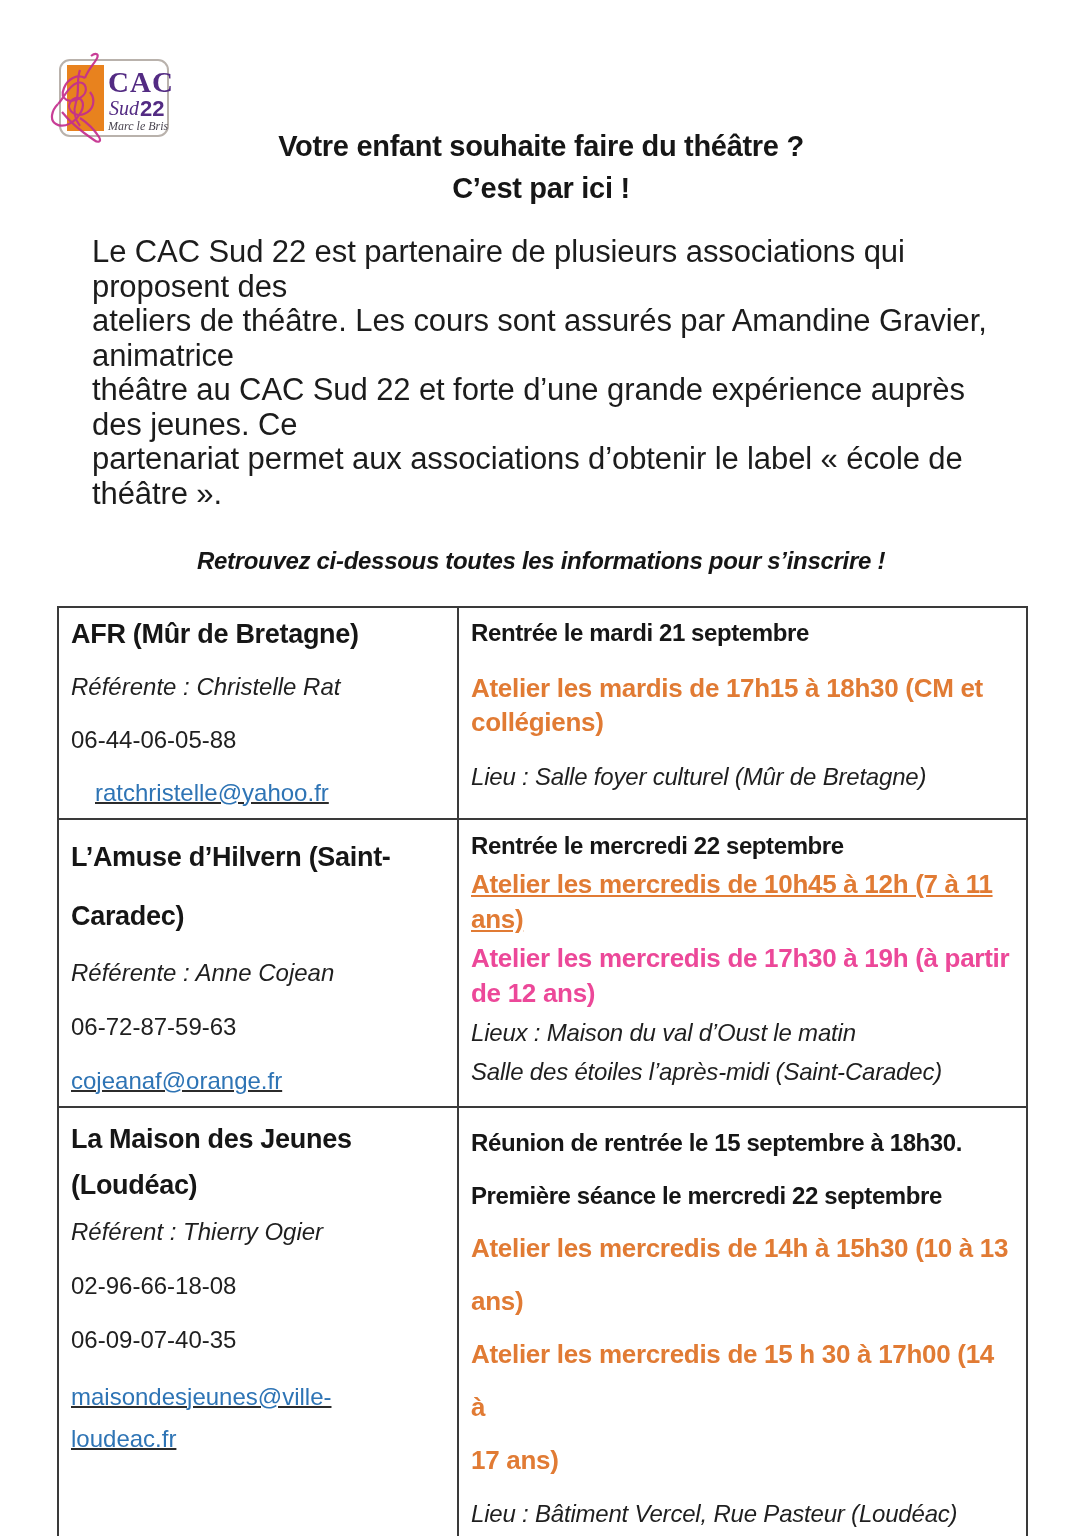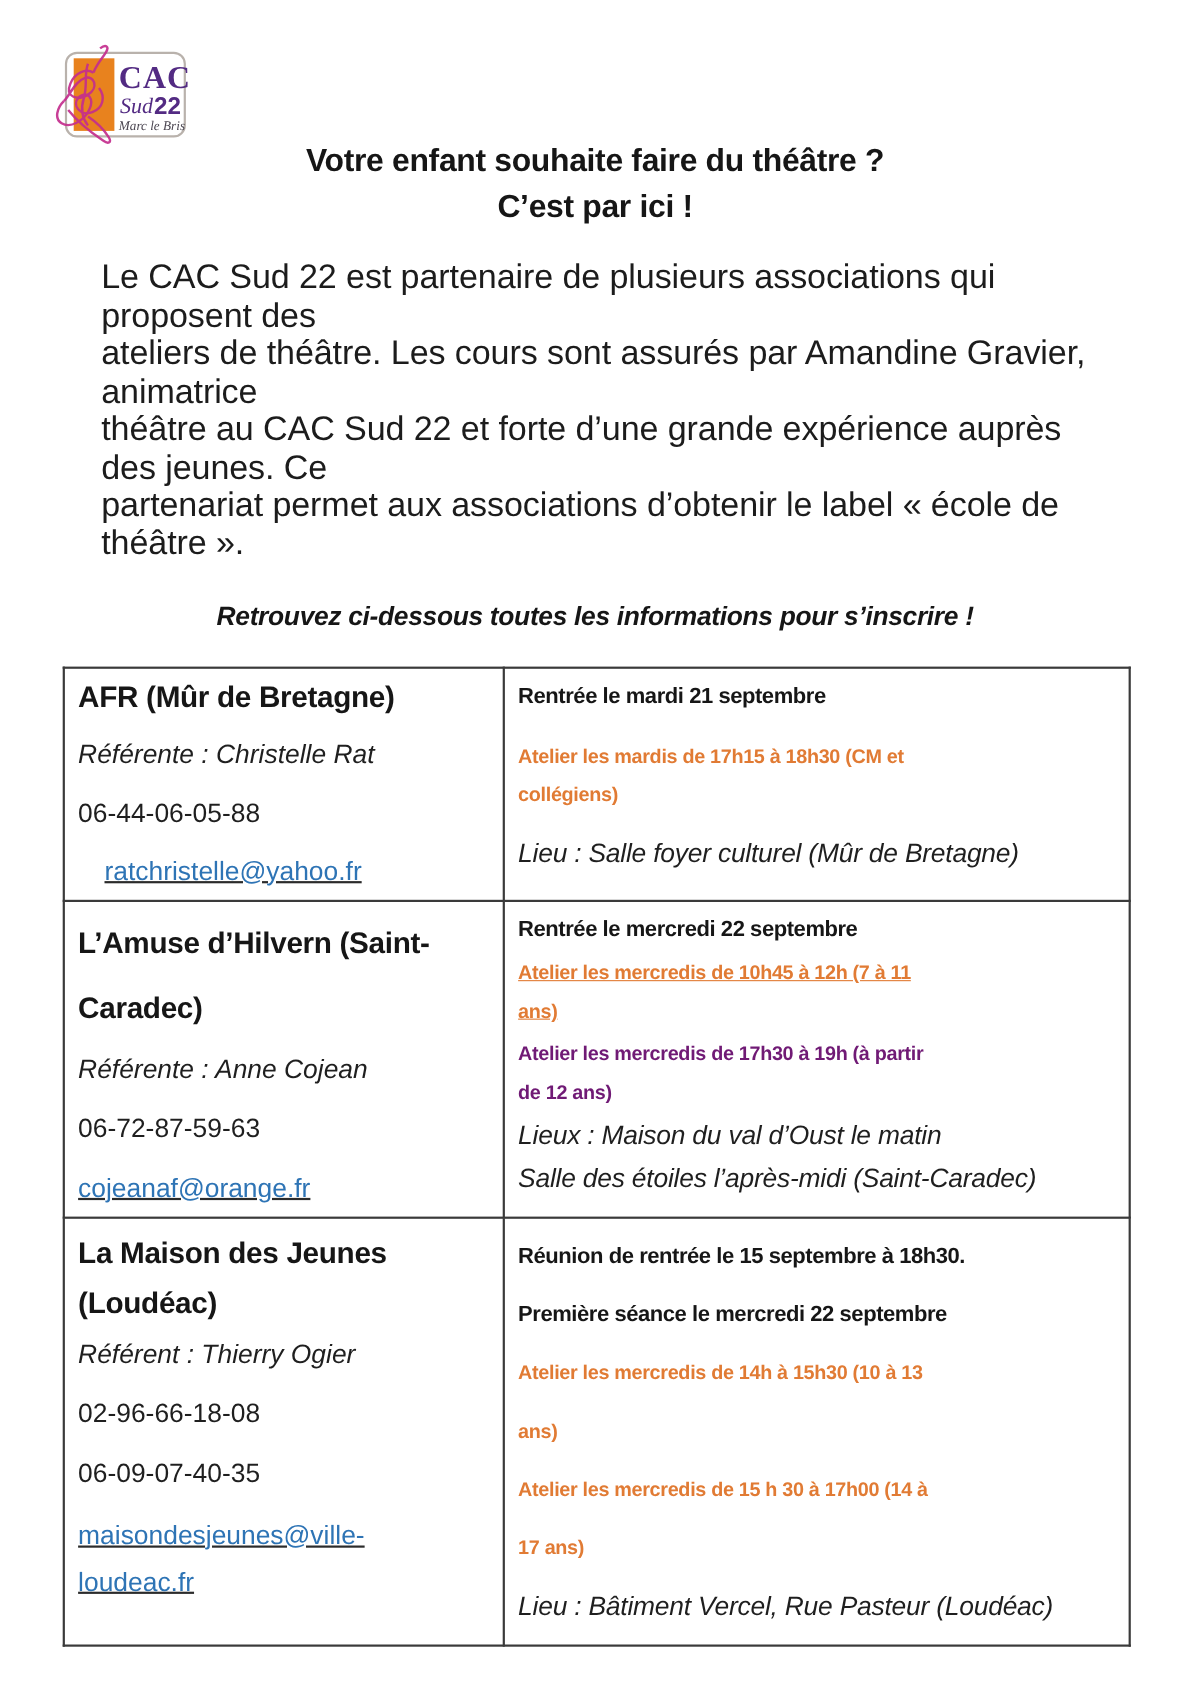--- a/index.html
+++ b/index.html
@@ -4,21 +4,21 @@
 <style>
   html,body{margin:0;padding:0;background:#ffffff;}
   body{
     width:1082px;height:1536px;position:relative;overflow:hidden;
     font-family:"Liberation Sans","DejaVu Sans",sans-serif;
     color:#1f1f1f;
   }
   .pre{white-space:pre-line;}
 
   
-  .logo{position:absolute;left:50px;top:40px;width:130px;height:96px;}
+  .logo{position:absolute;left:50px;top:52px;width:130px;height:96px;}
 
   
   .title{
     margin:125px 0 0 0;text-align:center;
     font-size:29px;font-weight:bold;line-height:42px;letter-spacing:-0.3px;
     color:#161616;
   }
   .intro{
     margin:26px 60px 0 92px;
     font-size:31px;line-height:34.5px;letter-spacing:-0.1px;color:#1c1c1c;
@@ -36,22 +36,22 @@
   td{
     border:2px solid #3a3a3a;vertical-align:top;
     padding:8px 13px 8px 12px;font-size:24px;
   }
   td.c-left{width:373px;}
   td.c-right{width:542px;}
   td p{margin:0;}
 
   .org-name{font-weight:bold;font-size:27px;letter-spacing:-0.3px;color:#161616;}
   .ital{font-style:italic;}
-  .sched-bold{font-weight:bold;font-size:20px;letter-spacing:-0.4px;color:#161616;}
-  .orange{font-weight:bold;font-size:18px;letter-spacing:-0.3px;}
+  .sched-bold{font-weight:bold;font-size:24px;letter-spacing:-0.4px;color:#161616;}
+  .orange{font-weight:bold;font-size:26px;letter-spacing:-0.3px;}
   .loc{font-style:italic;font-size:24px;letter-spacing:-0.2px;}
   .email-link{
     text-decoration:underline;
     text-decoration-color:#2b2b2b;text-decoration-thickness:1.5px;
     cursor:pointer;
   }
 
   
   .r1l p{line-height:35px;margin-bottom:18px;}
   .r1l .org-name{line-height:37px;margin-bottom:16px;}
@@ -128,21 +128,21 @@
       <p class="org-name pre">L’Amuse d’Hilvern (Saint-
 Caradec)</p>
       <p class="ital">Référente : Anne Cojean</p>
       <p>06-72-87-59-63</p>
       <p><a class="email-link" style="color:#2E74B5;">cojeanaf@orange.fr</a></p>
     </td>
     <td class="c-right r2r">
       <p class="sched-bold">Rentrée le mercredi 22 septembre</p>
       <p class="orange pre" style="color:#E17B34;text-decoration:underline;">Atelier les mercredis de 10h45 à 12h (7 à 11
 ans)</p>
-      <p class="orange pre" style="color:#701a75;">Atelier les mercredis de 17h30 à 19h (à partir
+      <p class="orange pre" style="color:#ec4899;">Atelier les mercredis de 17h30 à 19h (à partir
 de 12 ans)</p>
       <p class="loc">Lieux : Maison du val d’Oust le matin</p>
       <p class="loc">Salle des étoiles l’après-midi (Saint-Caradec)</p>
     </td>
   </tr>
 
   <tr>
     <td class="c-left r3l" style="height:370px;border-radius:21px;">
       <p class="org-name pre">La Maison des Jeunes
 (Loudéac)</p>

